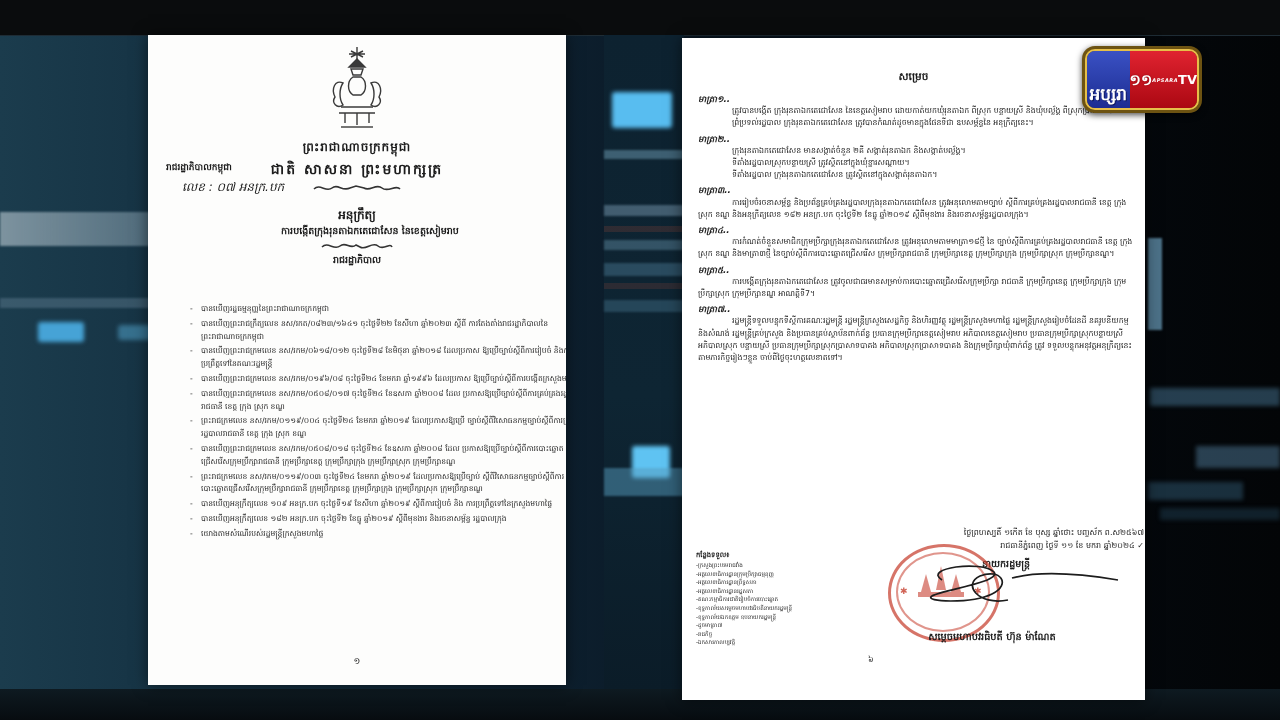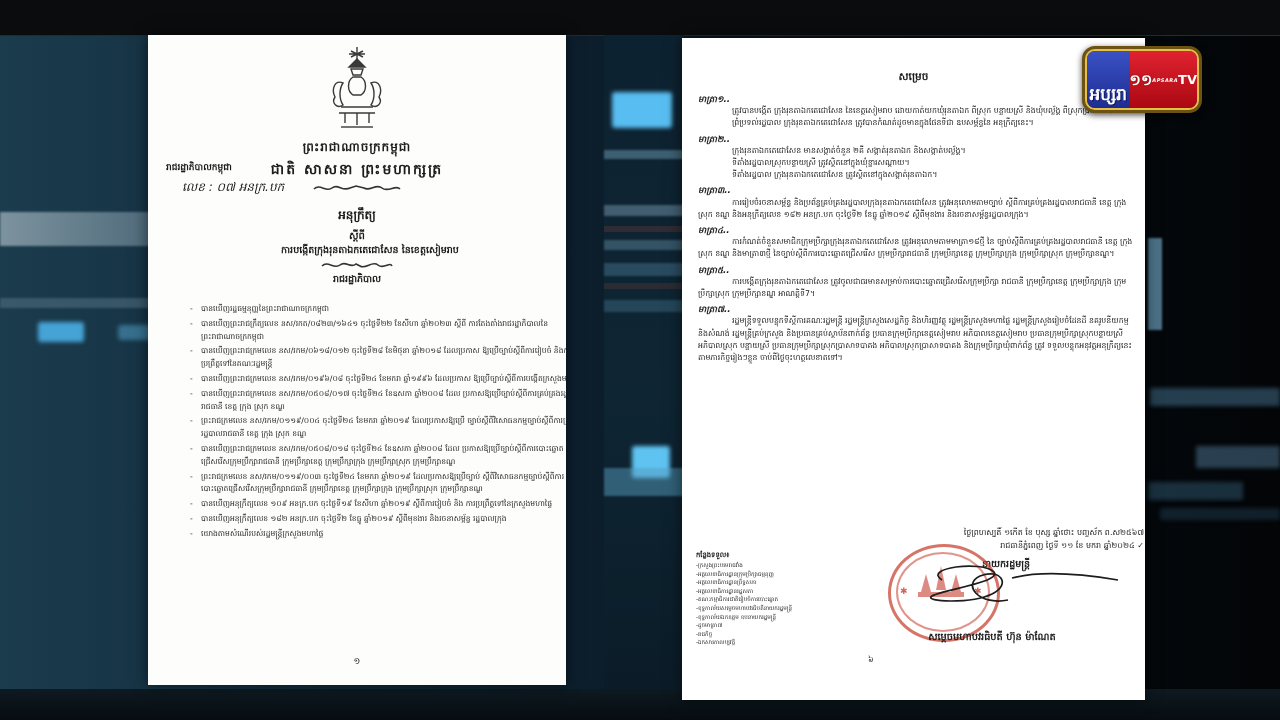--- a/index.html
+++ b/index.html
@@ -129,21 +129,20 @@
     <div class="ctr motto">ជាតិ សាសនា ព្រះមហាក្សត្រ</div>
     <svg class="squig" width="90" height="10" viewBox="0 0 90 10">
       <path d="M2 6 C8 0 14 10 20 5 C26 0 30 9 38 5 L44 3 L52 5 C58 9 64 0 70 5 C76 10 84 1 88 6" stroke="#333" fill="none" stroke-width="1.6"></path>
     </svg>
     <div class="govblock">
       <div>រាជរដ្ឋាភិបាលកម្ពុជា</div>
       <div class="docnum">លេខ : ០៧ អនក្រ.បក</div>
     </div>
     <div class="titleblock ctr">
       <div class="doctype">អនុក្រឹត្យ</div>
-      <div class="regarding">ស្តីពី</div>
       <div class="subject">ការបង្កើតក្រុងរុនតាឯកតេជោសែន នៃខេត្តសៀមរាប</div>
       <svg class="squig" width="74" height="10" viewBox="0 0 74 10">
         <path d="M2 6 C8 0 14 10 20 5 C26 0 30 9 36 4 L40 6 C46 10 52 0 58 5 C64 10 70 1 72 6" stroke="#333" fill="none" stroke-width="1.6"></path>
       </svg>
       <div class="issuer">រាជរដ្ឋាភិបាល</div>
     </div>
     <div class="citations">
       <div class="cit">បានឃើញរដ្ឋធម្មនុញ្ញនៃព្រះរាជាណាចក្រកម្ពុជា</div>
       <div class="cit">បានឃើញព្រះរាជក្រឹត្យលេខ នស/រកត/០៨២៣/១៦៤១ ចុះថ្ងៃទី២២ ខែសីហា ឆ្នាំ២០២៣ ស្តីពី ការតែងតាំងរាជរដ្ឋាភិបាលនៃព្រះរាជាណាចក្រកម្ពុជា</div>
       <div class="cit">បានឃើញព្រះរាជក្រមលេខ នស/រកម/០៦១៨/០១២ ចុះថ្ងៃទី២៨ ខែមិថុនា ឆ្នាំ២០១៨ ដែលប្រកាស ឱ្យប្រើច្បាប់ស្តីពីការរៀបចំ និងការប្រព្រឹត្តទៅនៃគណៈរដ្ឋមន្ត្រី</div>

